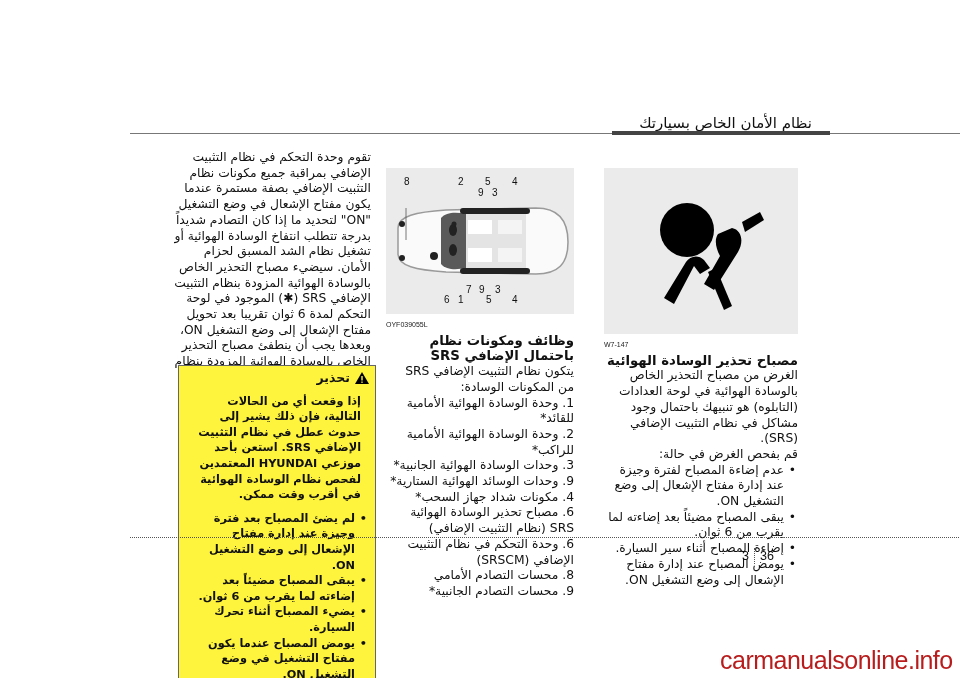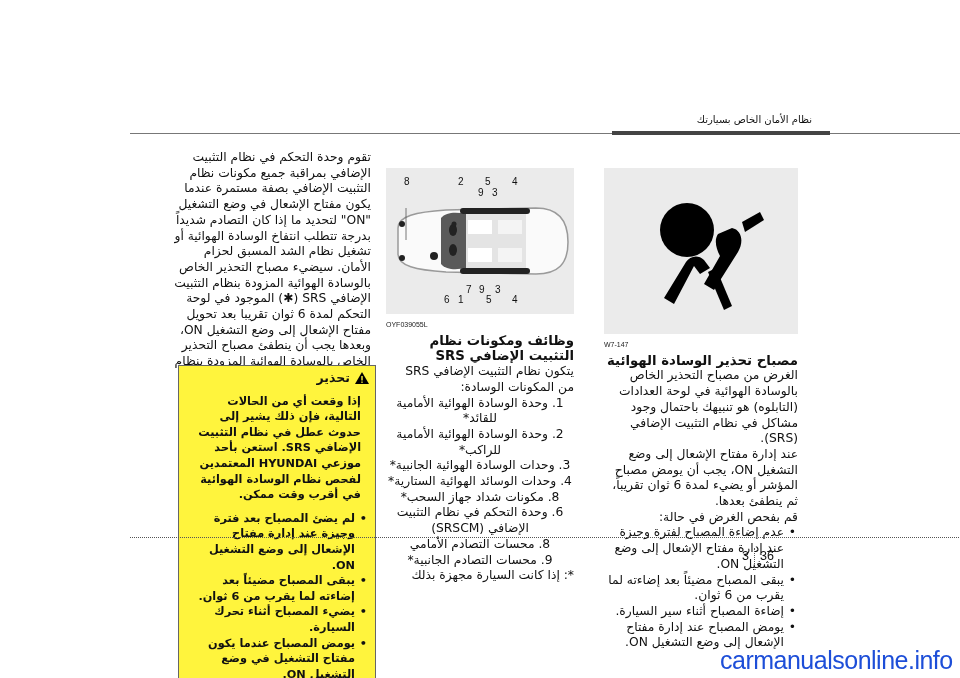--- a/index.html
+++ b/index.html
@@ -1,45 +1,45 @@
 <!DOCTYPE html>
 <html><head>
 <meta charset="utf-8">
 <style>
   html, body { margin:0; padding:0; }
   body { width:960px; height:678px; background:#ffffff; position:relative; overflow:hidden;
          font-family:"DejaVu Sans", sans-serif; color:#111; }
-  .header-title { position:absolute; top:114px; right:148px; font-size:10px; direction:rtl; }
+  .header-title { position:absolute; top:114px; right:148px; font-size:15px; direction:rtl; }
   .header-bar-thin { position:absolute; top:133px; left:130px; width:835px; height:1px; background:#777; }
   .header-bar-thick { position:absolute; top:131px; left:612px; width:218px; height:4px; background:#444; }
 
   .col { position:absolute; direction:rtl; text-align:right; font-size:12.3px; line-height:15.7px; }
   .col p { margin:0; }
   .col-right { left:604px; width:194px; top:168px; }
   .col-mid { left:386px; width:188px; top:168px; }
   .col-left { left:170px; width:201px; top:150px; }
 
   .fig { background:#ebebeb; position:relative; }
   .fig-caption { font-family:"Liberation Sans", sans-serif; font-size:7px; color:#222; direction:ltr; text-align:left; margin-top:3px; }
 
   .sec-title { font-weight:bold; font-size:13.3px; margin-top:6px; }
   ul.bul { margin:0; padding:0 14px 0 0; list-style:none; }
   ul.bul li { position:relative; }
   ul.bul li::before { content:"•"; position:absolute; right:-12px; top:0; }
-  ol.comp { margin:0; padding:0; list-style:none;text-align:center; }
+  ol.comp { margin:0; padding:0; list-style:none; }
 
   .warn-box { position:absolute; left:178px; top:365px; width:198px; background:#fff43d; border:1px solid #666;
               direction:rtl; text-align:right; font-size:11.3px; line-height:15.6px; padding:4px 6px 6px 6px; box-sizing:border-box; font-weight:bold; }
   .warn-head { display:flex; justify-content:flex-start; align-items:center; gap:5px; font-size:12.5px; margin-bottom:3px; }
   .warn-box ul.bul li { font-weight:bold; }
 
   .footer-dots { position:absolute; top:537px; left:130px; width:835px; border-top:1.5px dotted #555; }
   .page-num { position:absolute; top:548px; left:742px; font-family:"Liberation Sans", sans-serif; font-size:12.5px; display:flex; align-items:center; }
   .page-num .sep { display:inline-block; width:0; height:16px; border-left:1px dotted #555; margin:0 5px; }
-  .watermark { position:absolute; top:646px; left:720px; font-family:"Liberation Sans", sans-serif; font-size:25px; color:#1d4ed8; letter-spacing:-0.5px; }
+  .watermark { position:absolute; top:646px; left:720px; font-family:"Liberation Sans", sans-serif; font-size:25px; color:#b91c1c; letter-spacing:-0.5px; }
   .num { position:absolute; font-family:"Liberation Sans", sans-serif; font-size:10px; color:#111; }
 </style>
 </head>
 <body>
 
 <div class="header-title">نظام الأمان الخاص بسيارتك</div>
 <div class="header-bar-thin"></div>
 <div class="header-bar-thick"></div>
 
 <div class="col col-right">
@@ -48,21 +48,20 @@
       <circle cx="83" cy="62" r="27" fill="#000"></circle>
       <path d="M138 54 L156 44 L160 52 L141 64 Z" fill="#000"></path>
       <path d="M128 60 C138 62 140 74 134 84 L110 122 L100 116 L116 88 C112 80 110 72 114 66 Z" fill="#000"></path>
       <path d="M60 130 L82 94 C86 88 94 86 100 92 L106 100 L96 106 L90 98 L70 136 Z" fill="#000"></path>
       <path d="M104 104 L112 100 L128 138 L120 142 Z" fill="#000"></path>
     </svg>
   </div>
   <div class="fig-caption">W7-147</div>
   <p class="sec-title">مصباح تحذير الوسادة الهوائية</p>
   <p>الغرض من مصباح التحذير الخاص بالوسادة الهوائية في لوحة العدادات (التابلوه) هو تنبيهك باحتمال وجود مشاكل في نظام التثبيت الإضافي (SRS).</p>
-  <p>عند إدارة مفتاح الإشعال إلى وضع التشغيل ON، يجب أن يومض مصباح المؤشر أو يضيء لمدة 6 ثوان تقريباً، ثم ينطفئ بعدها.</p>
   <p>قم بفحص الغرض في حالة:</p>
   <ul class="bul">
     <li>عدم إضاءة المصباح لفترة وجيزة عند إدارة مفتاح الإشعال إلى وضع التشغيل ON.</li>
     <li>يبقى المصباح مضيئاً بعد إضاءته لما يقرب من 6 ثوان.</li>
     <li>إضاءة المصباح أثناء سير السيارة.</li>
     <li>يومض المصباح عند إدارة مفتاح الإشعال إلى وضع التشغيل ON.</li>
   </ul>
 </div>
 
 <div class="col col-mid">
@@ -93,33 +92,33 @@
     <span class="num" style="left:126px;top:6px;">4</span>
     <span class="num" style="left:58px;top:124px;">6</span>
     <span class="num" style="left:72px;top:124px;">1</span>
     <span class="num" style="left:80px;top:114px;">7</span>
     <span class="num" style="left:93px;top:114px;">9</span>
     <span class="num" style="left:100px;top:124px;">5</span>
     <span class="num" style="left:109px;top:114px;">3</span>
     <span class="num" style="left:126px;top:124px;">4</span>
   </div>
   <div class="fig-caption">OYF039055L</div>
-  <p class="sec-title">وظائف ومكونات نظام التثبيت الإضافي SRS</p>
+  <p class="sec-title">وظائف ومكونات نظام باحتمال الإضافي SRS</p>
   <p>يتكون نظام التثبيت الإضافي SRS من المكونات الوسادة:</p>
   <ol class="comp">
     <li>1. وحدة الوسادة الهوائية الأمامية للقائد*</li>
     <li>2. وحدة الوسادة الهوائية الأمامية للراكب*</li>
     <li>3. وحدات الوسادة الهوائية الجانبية*</li>
-    <li>4. وحدات الوسائد الهوائية الستارية*</li>
-    <li>8. مكونات شداد جهاز السحب*</li>
+    <li>9. وحدات الوسائد الهوائية الستارية*</li>
+    <li>4. مكونات شداد جهاز السحب*</li>
+    <li>6. مصباح تحذير الوسادة الهوائية SRS (نظام التثبيت الإضافي)</li>
     <li>6. وحدة التحكم في نظام التثبيت الإضافي (SRSCM)</li>
     <li>8. محسات التصادم الأمامي</li>
     <li>9. محسات التصادم الجانبية*</li>
   </ol>
-  <p>*: إذا كانت السيارة مجهزة بذلك</p>
 </div>
 
 <div class="col col-left">
   <p>تقوم وحدة التحكم في نظام التثبيت الإضافي بمراقبة جميع مكونات نظام التثبيت الإضافي بصفة مستمرة عندما يكون مفتاح الإشعال في وضع التشغيل "ON" لتحديد ما إذا كان التصادم شديداً بدرجة تتطلب انتفاخ الوسادة الهوائية أو تشغيل نظام الشد المسبق لحزام الأمان. سيضيء مصباح التحذير الخاص بالوسادة الهوائية المزودة بنظام التثبيت الإضافي SRS (✱) الموجود في لوحة التحكم لمدة 6 ثوان تقريبا بعد تحويل مفتاح الإشعال إلى وضع التشغيل ON، وبعدها يجب أن ينطفئ مصباح التحذير الخاص بالوسادة الهوائية المزودة بنظام التثبيت الإضافي SRS (✱).</p>
 </div>
 
 <div class="warn-box">
   <div class="warn-head">
     <svg width="14" height="12" viewBox="0 0 14 12">
       <path d="M7 0 L14 12 L0 12 Z" fill="#000"></path>

